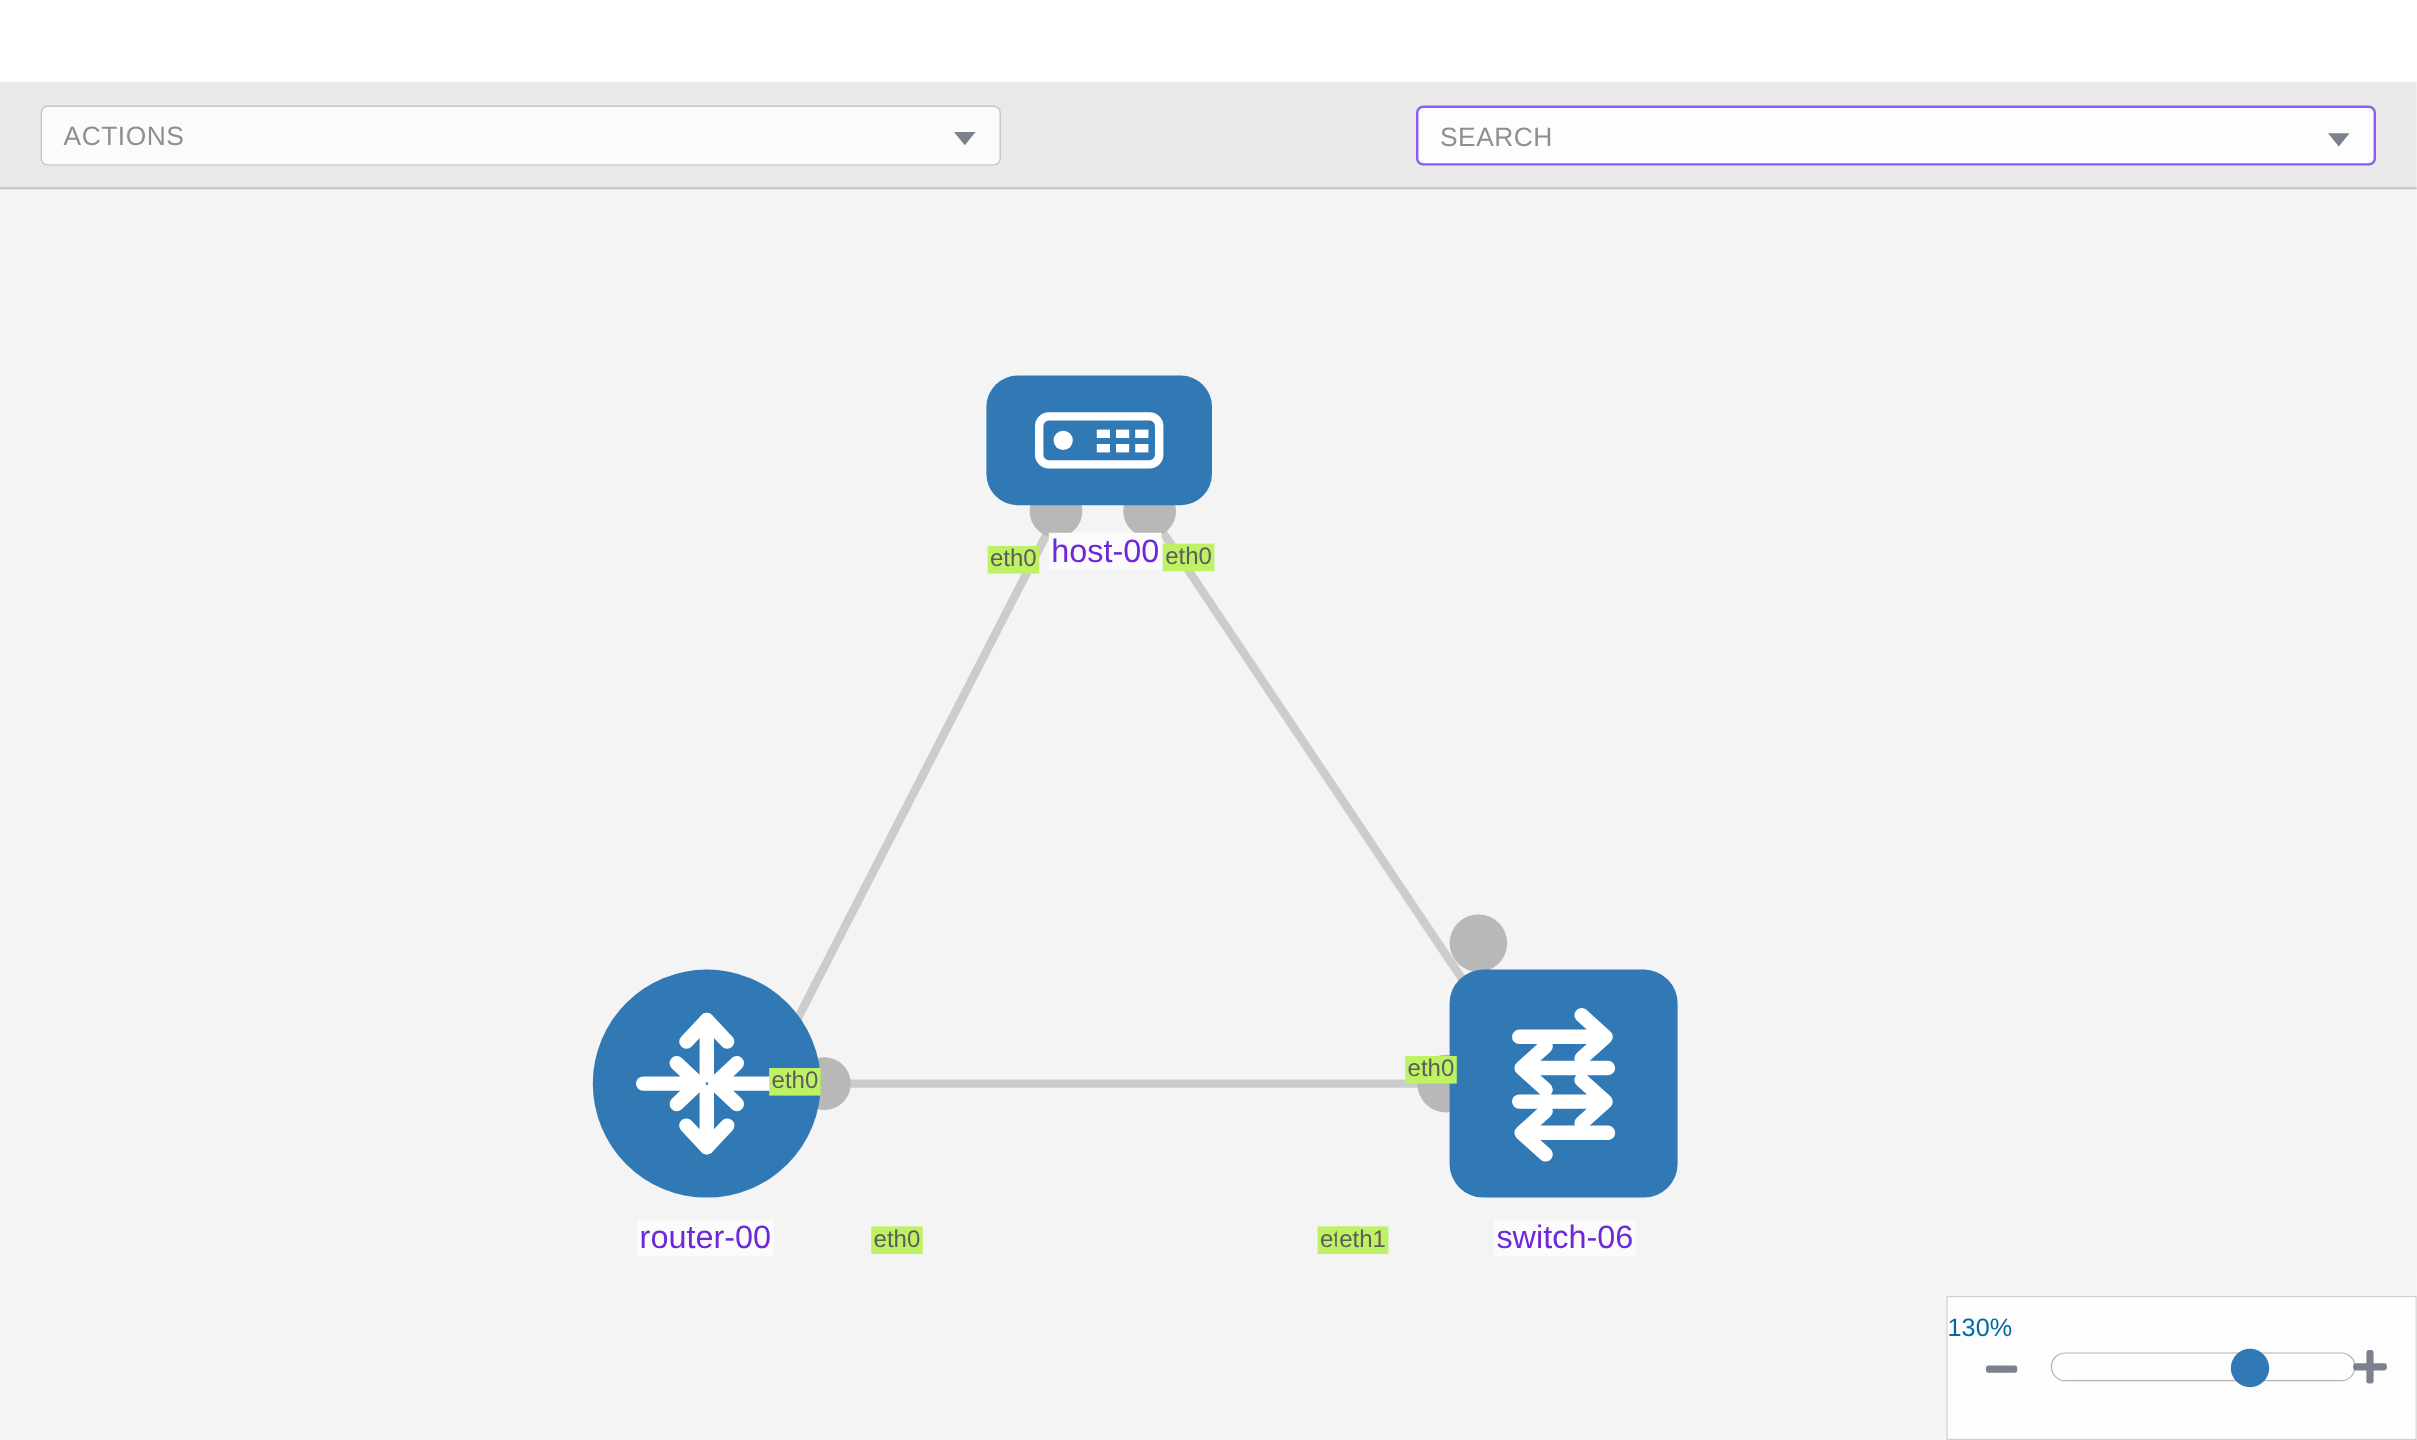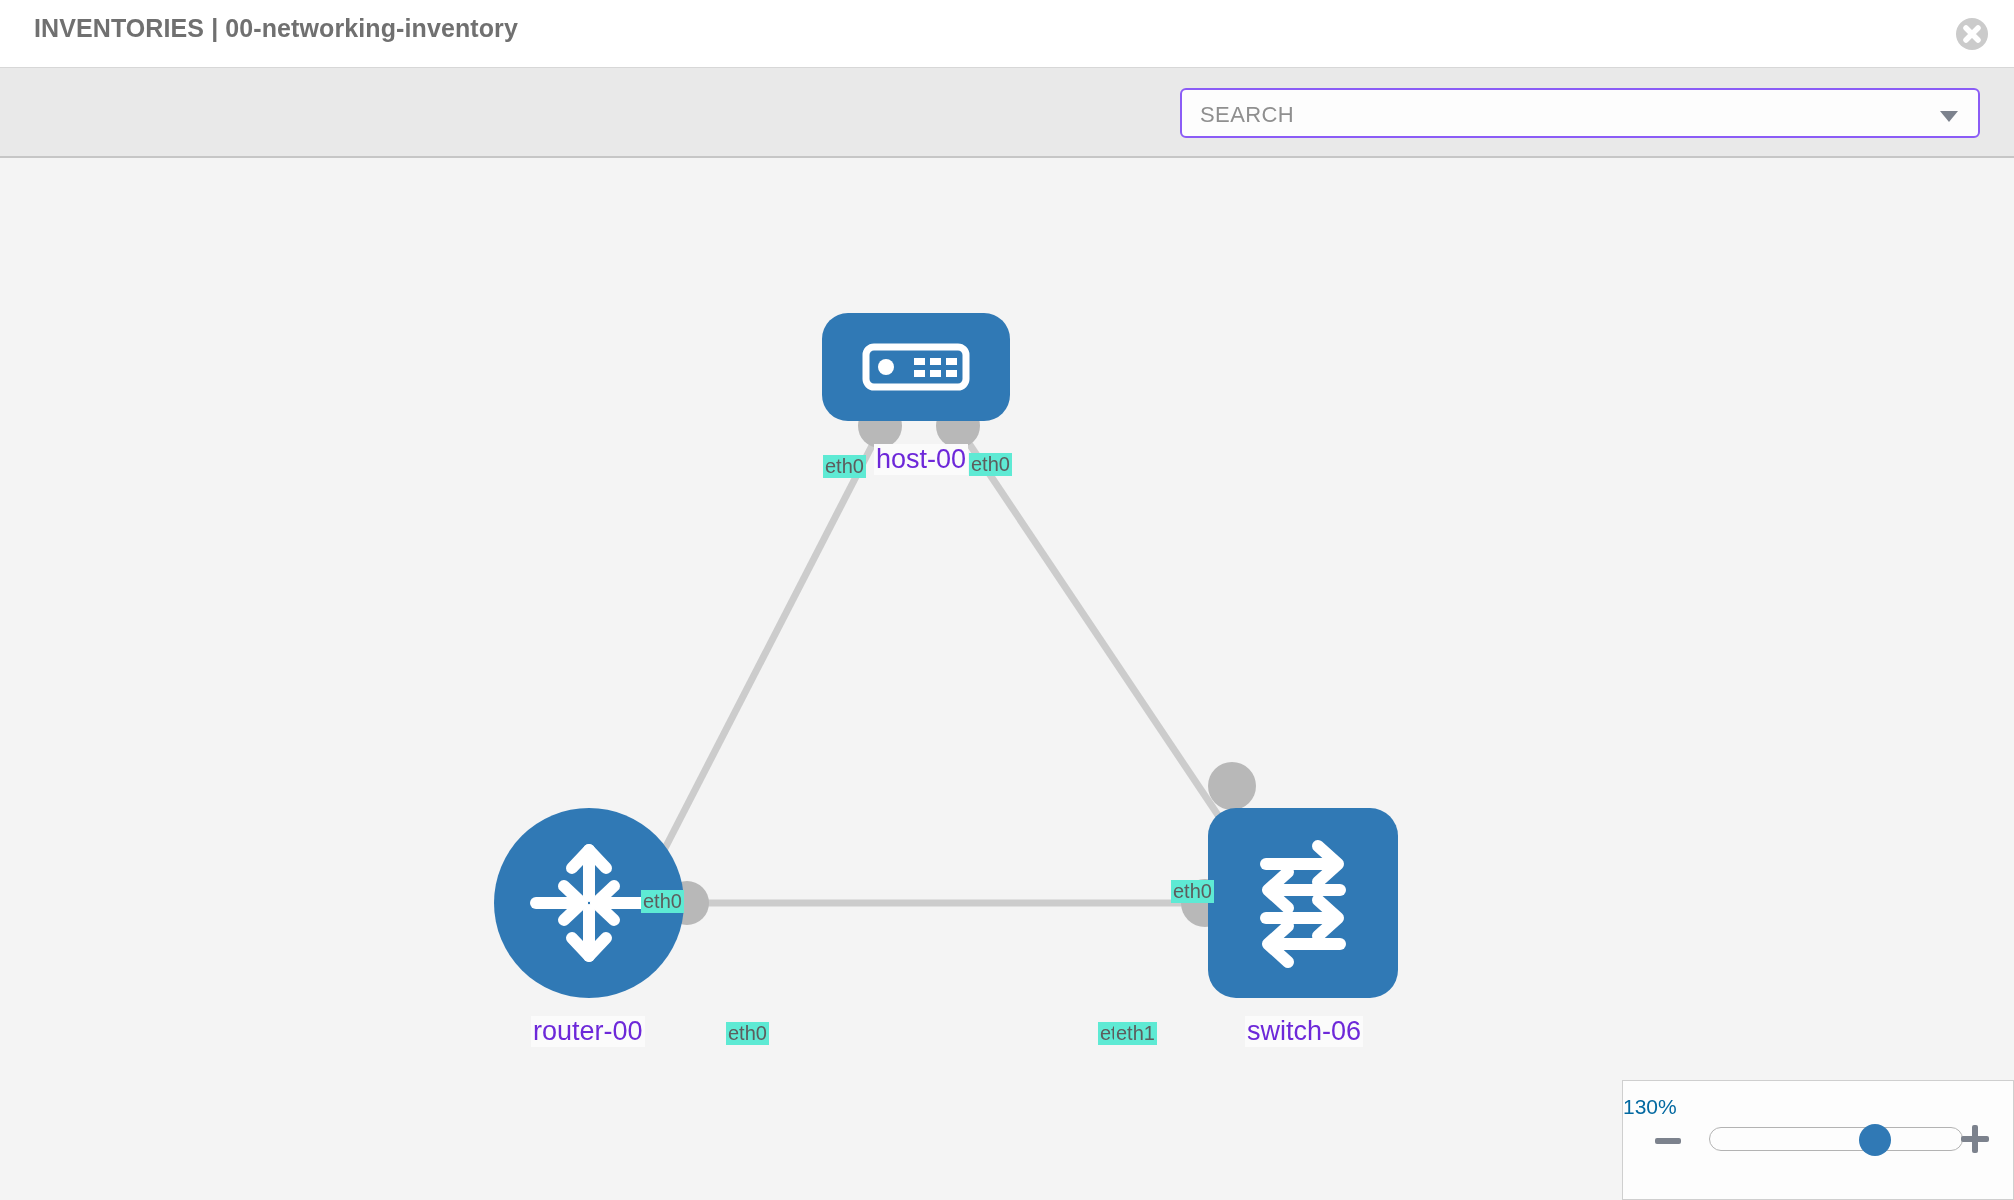--- a/index.html
+++ b/index.html
@@ -151,21 +151,21 @@
     padding: 0 2px;
   }
   .lbl-host   { left: 874px; top: 286px; }
   .lbl-router { left: 531px; top: 858px; }
   .lbl-switch { left: 1245px; top: 858px; }
 
   .port-label {
     position: absolute;
     font-size: 20px;
     color: #5d5d5d;
-    background: #5eead4;
+    background: #bef264;
     white-space: nowrap;
     padding: 0 2px;
   }
   .pl-host-left   { left: 823px;  top: 297px; }
   .pl-host-right  { left: 969px;  top: 295px; }
   .pl-router-up   { left: 641px;  top: 732px; }
   .pl-switch-up   { left: 1171px; top: 722px; }
   .pl-router-e0   { left: 726px;  top: 864px; }
   .pl-switch-e0   { left: 1098px; top: 864px; }
   .pl-switch-e1   { left: 1114px; top: 864px; }
@@ -225,31 +225,27 @@
     border-radius: 50%;
     background: #3079b5;
     cursor: grab;
   }
 </style>
 </head>
 <body>
 
 <div id="app">
 
-  <div class="header">
-    <div class="header-title">INVENTORIES | 00-networking-inventory</div>
-    <div class="close-btn">
-      <svg width="32" height="32" viewBox="0 0 32 32">
-        <path d="M10 10 L22 22 M22 10 L10 22" stroke="#ffffff" stroke-width="5.5" stroke-linecap="round"></path>
-      </svg>
-    </div>
-  </div>
 
   <div class="toolbar">
 
+    <div class="actions-select">
+      <span class="actions-label">ACTIONS</span>
+      <span class="caret"></span>
+    </div>
 
     <div class="tool-icon wrench">
       <svg width="44" height="44" viewBox="0 0 24 24">
         <path d="M17.2 3.6a5.2 5.2 0 0 0-5.0 8.6 L4.6 19.8 a1.5 1.5 0 0 0 2.1 2.1 l7.6-7.6 a5.2 5.2 0 0 0 6.3-7.7 l-3.0 3.0 -2.6-0.5 -0.5-2.6 z" fill="#7c828d"></path>
       </svg>
     </div>
 
     <div class="tool-icon key">
       <svg width="44" height="44" viewBox="0 0 24 24">
         <circle cx="8.5" cy="8.5" r="5.2" fill="none" stroke="#7c828d" stroke-width="2.6"></circle>

